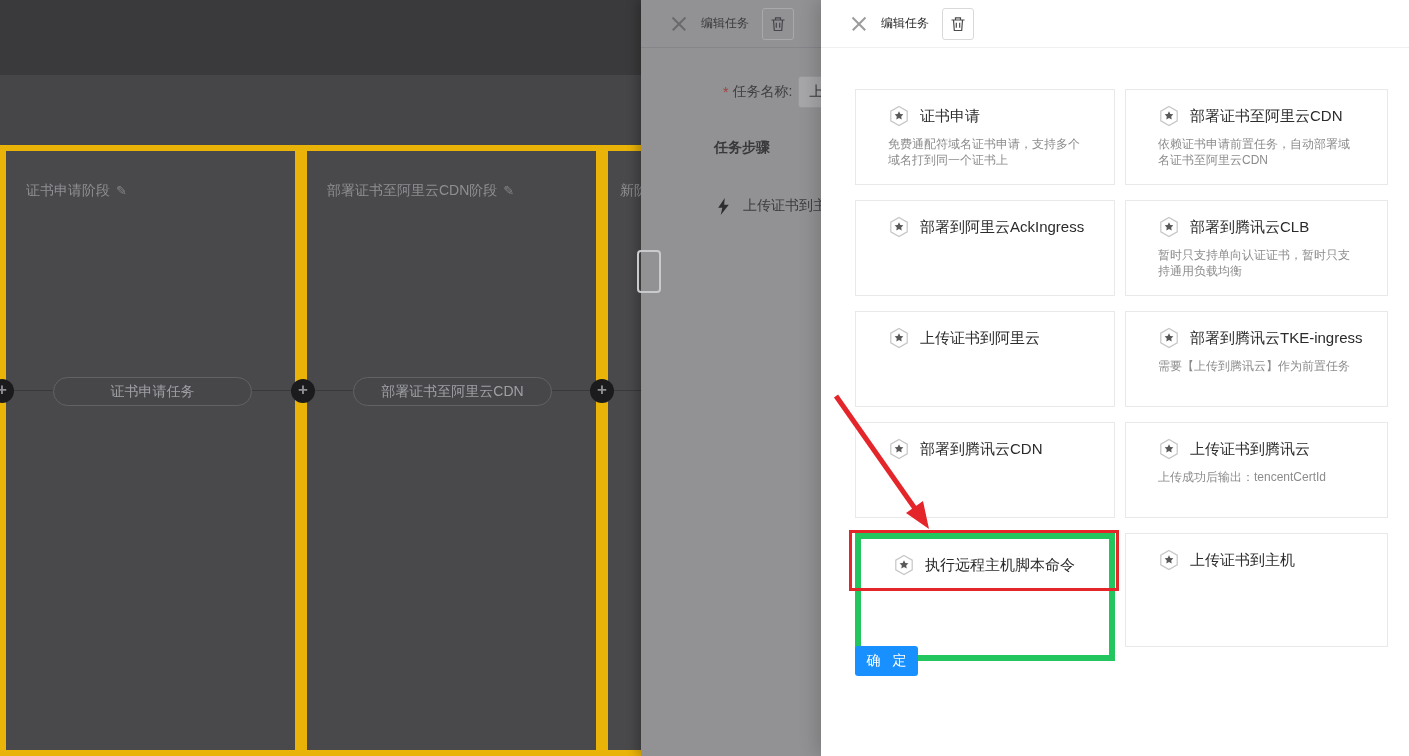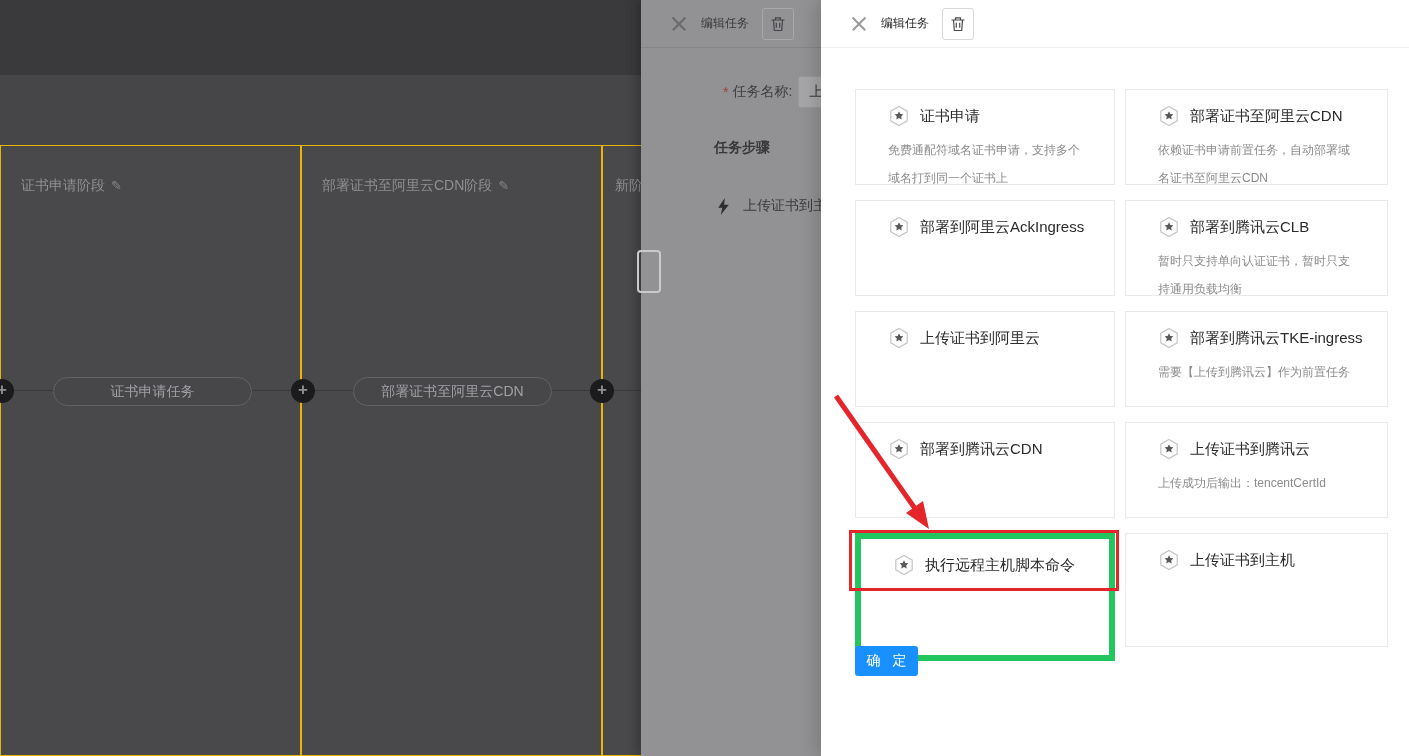--- a/index.html
+++ b/index.html
@@ -2,21 +2,21 @@
 <html><head>
 <meta charset="utf-8">
 <style>
   * { margin:0; padding:0; box-sizing:border-box; }
   html,body { width:1409px; height:756px; overflow:hidden;
     font-family:"Liberation Sans","DejaVu Sans",sans-serif; }
   .stage-wrap { position:absolute; left:0; top:0; width:821px; height:756px; background:#454547; }
   .top-band { position:absolute; left:0; top:0; width:100%; height:75px; background:#3a3a3c; }
   .tool-band { position:absolute; left:0; top:75px; width:100%; height:70px; background:#464648; }
   .canvas { position:absolute; left:0; top:145px; width:100%; height:611px; background:#454547; }
-  .stage-col { position:absolute; top:0; height:611px; background:#49494b; border:1px solid #eab308; }
+  .stage-col { position:absolute; top:0; height:611px; background:#49494b; border:6px solid #eab308; }
   .stage-title { position:absolute; top:31px; left:20px; font-size:14px; color:#8f8f93; white-space:nowrap; }
   .edit-pencil { font-size:13px; color:#85858a; margin-left:6px; }
   .connector-line { position:absolute; top:245px; left:0; width:660px; height:1px; background:#39393b; }
   .task-pill { position:absolute; top:232px; height:29px; border:1px solid #626266; border-radius:15px;
     background:#47474a; color:#9fa0a4; font-size:14px; display:flex; align-items:center; justify-content:center; }
   .plus-circle { position:absolute; top:234px; width:24px; height:24px; border-radius:50%; background:#1b1b1d;
     color:#8e8e93; font-size:17px; line-height:22px; text-align:center; font-weight:bold; }
 
   .drawer { position:absolute; top:0; height:756px; }
   .drawer-header { height:48px; display:flex; align-items:center; padding-left:30px; }
@@ -54,21 +54,21 @@
   #right-drawer .drawer-title { color:#262626; }
   #right-drawer .trash-btn { border:1px solid #d9d9d9; color:#4a4a4a; }
   .card-grid { position:absolute; left:34px; top:89px; width:533px; display:grid;
     grid-template-columns:260px 263px; column-gap:10px; row-gap:15px; align-items:start; }
   .card { height:96px; border:1px solid #e9e9e9; background:#fff; padding:15px 32px; cursor:pointer; overflow:hidden; }
   .card:nth-child(9) { height:128px; border:6px solid #22c55e; }
   .card:nth-child(10) { height:114px; }
   .card-head { display:flex; align-items:center; }
   .hex-icon { width:22px; height:22px; margin-right:10px; flex:0 0 auto; }
   .card-title { font-size:15px; color:#2b2b2b; white-space:nowrap; }
-  .card-desc { margin-top:9px; font-size:12px; color:#8c8c8c; line-height:28px; }
+  .card-desc { margin-top:9px; font-size:12px; color:#8c8c8c; line-height:16px; }
   .confirm-btn { position:absolute; left:34px; top:646px; width:63px; height:30px; border:none; border-radius:3px;
     color:#fff; font-size:14px; letter-spacing:4px; padding-left:4px; cursor:pointer; }
 
   
   .anno-rect { position:absolute; left:849px; top:530px; width:270px; height:61px;
     border:3px solid #e4252a; z-index:30; pointer-events:none; }
   .anno-arrow { position:absolute; left:828px; top:388px; width:112px; height:150px; z-index:30; pointer-events:none; }
 </style>
 </head>
 <body>

